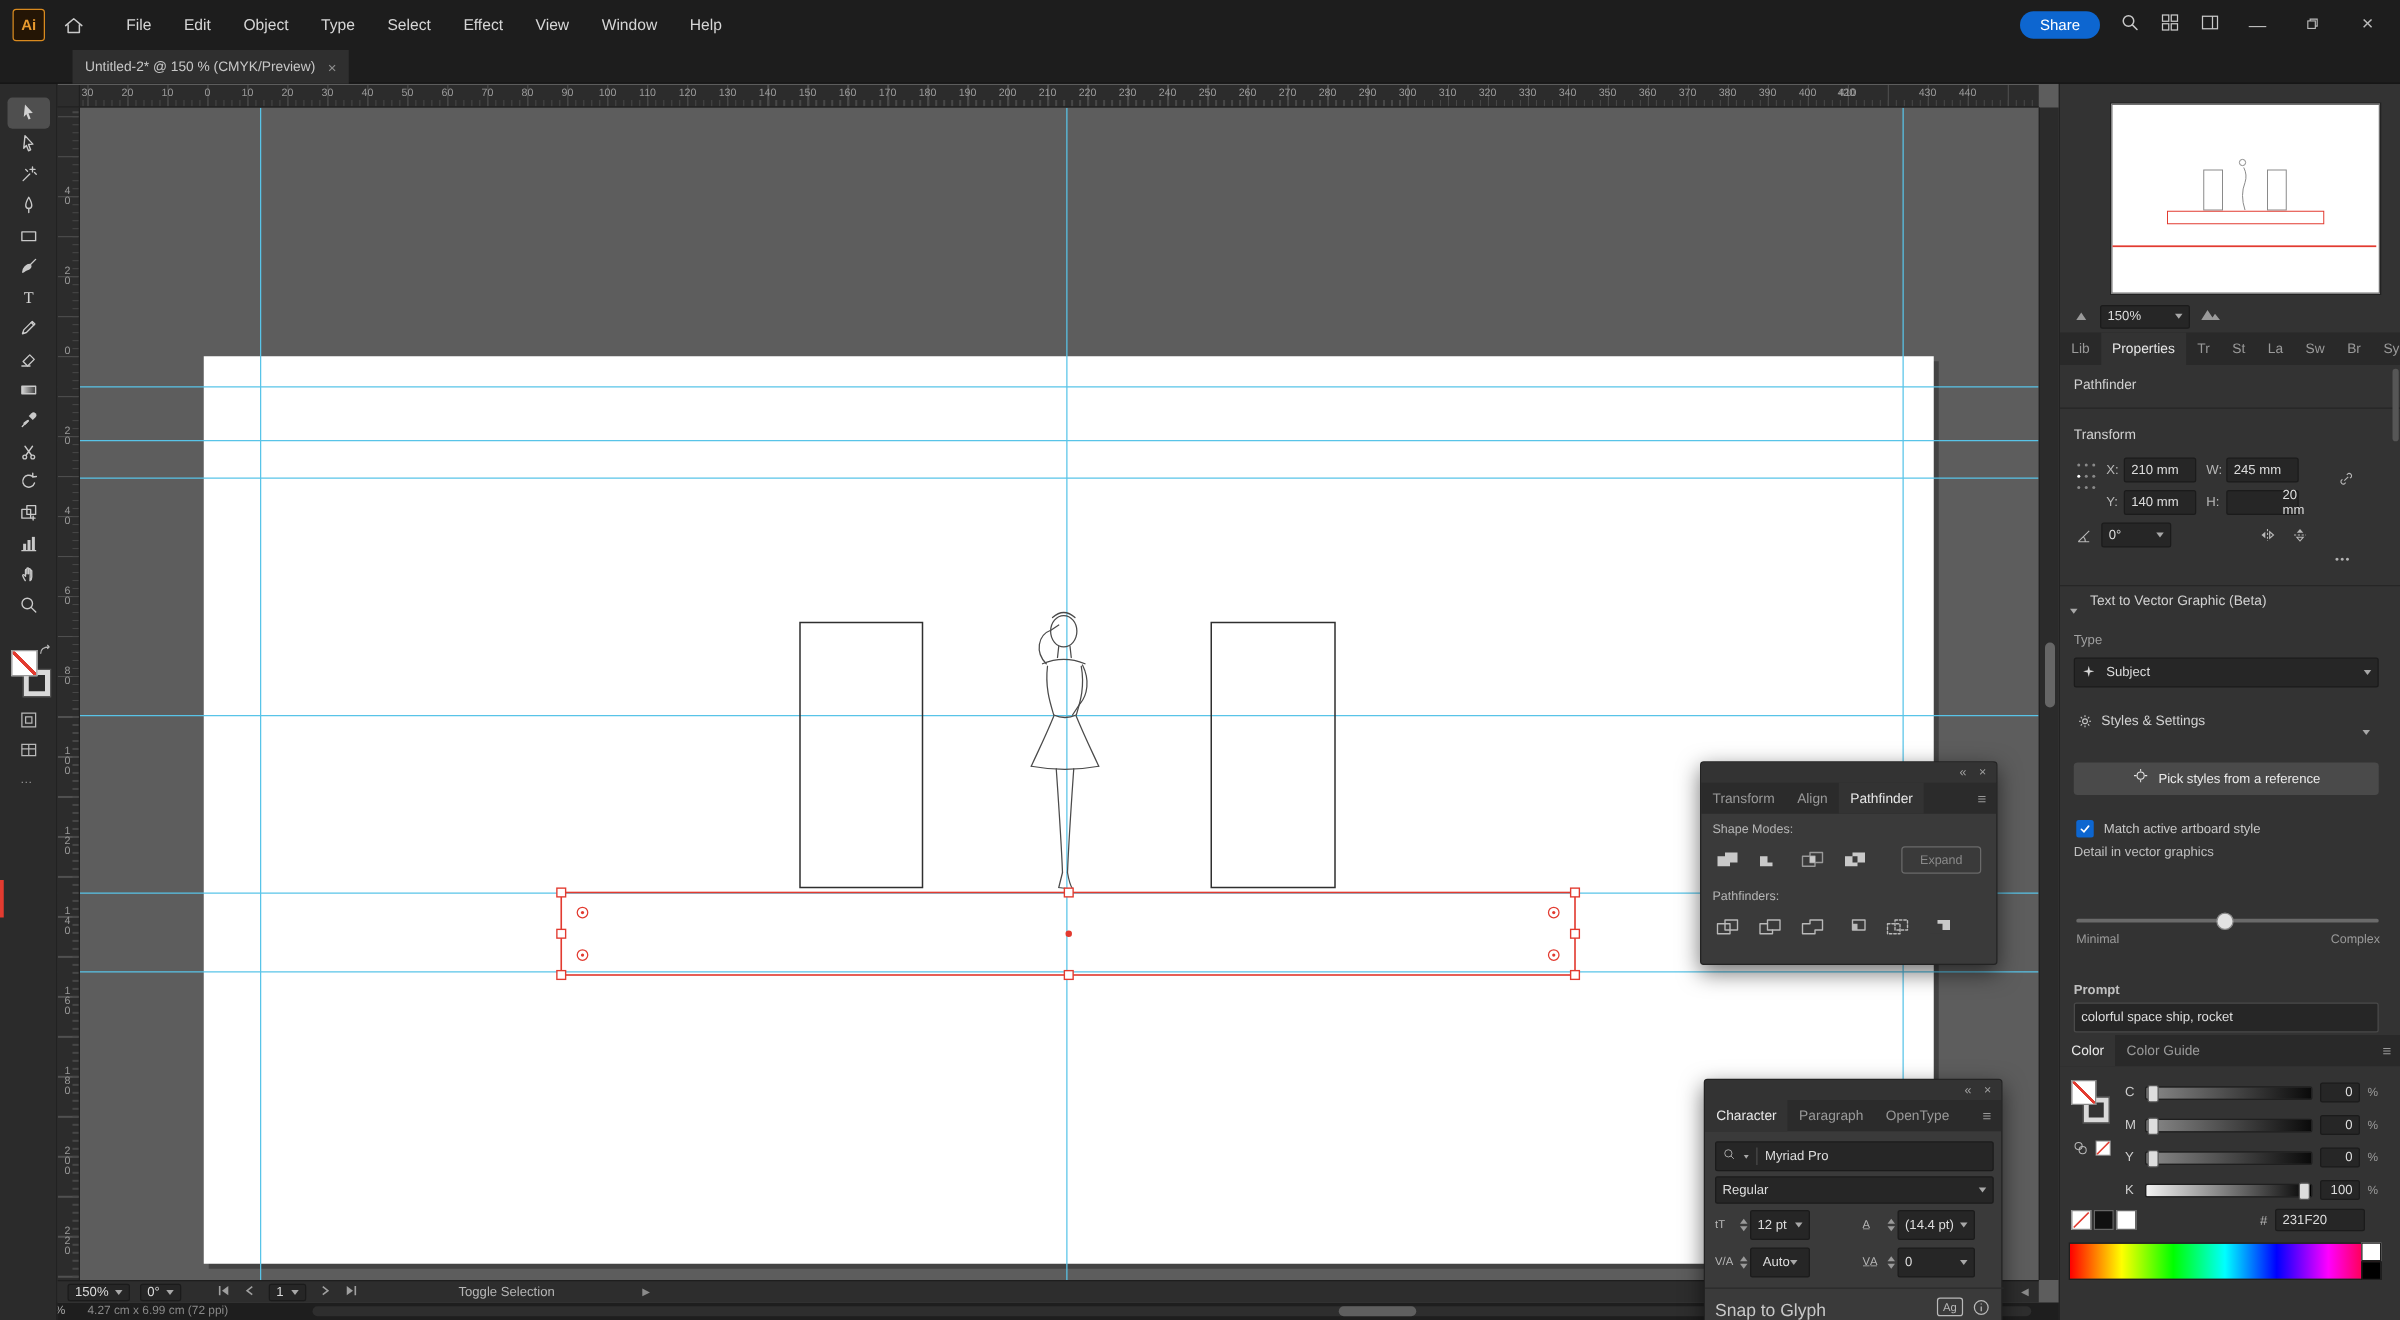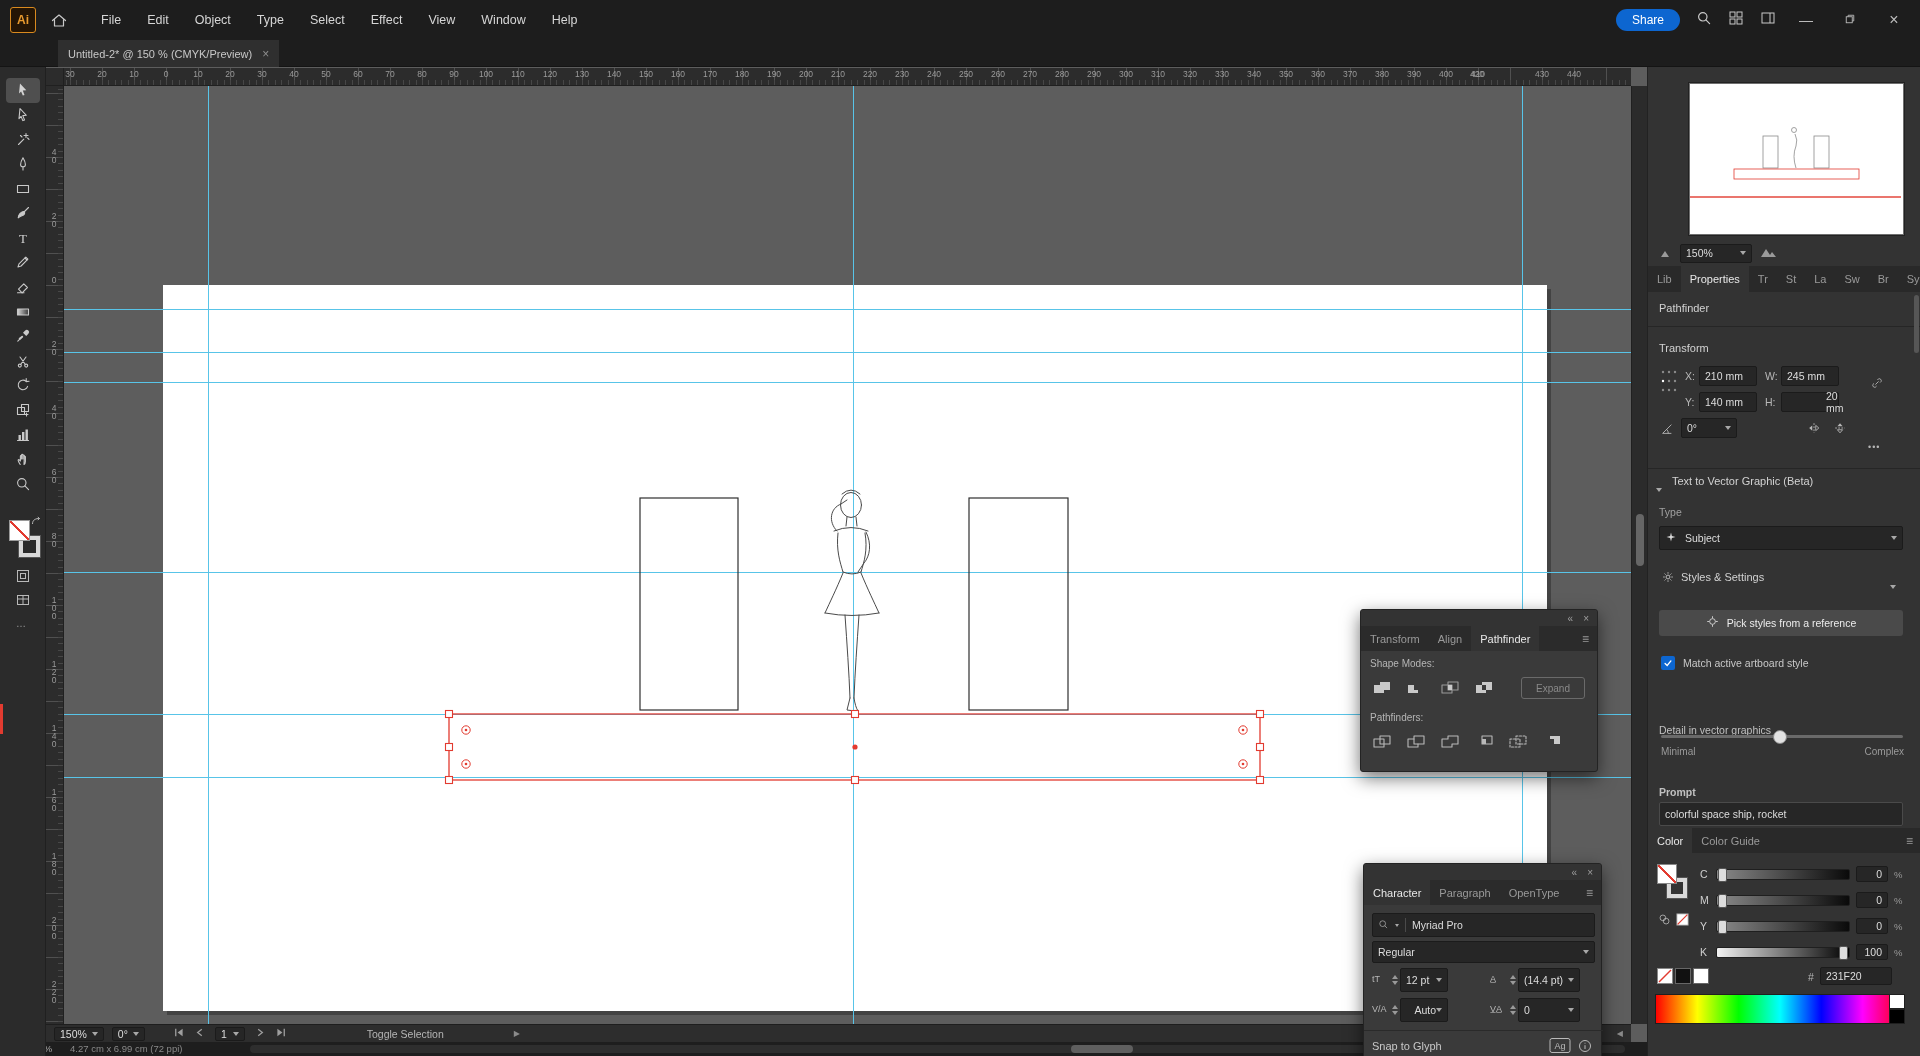--- a/index.html
+++ b/index.html
@@ -572,21 +572,21 @@
             <path d="M8 1.5 V4 M8 12 V14.5 M1.5 8 H4 M12 8 H14.5"></path>
           </svg></span>
       <span style="font-size:10.5px;color:#ececec;">Pick styles from a reference</span>
     </div>
     <div class="abs checkbox" style="left:13px;top:616px;background:#0d66d0;">
       <svg width="10" height="10" viewBox="0 0 12 12">
           <path d="M2.5 6.5 L5 9 L9.5 3.5" stroke="#fff" stroke-width="1.6" fill="none" stroke-linecap="round"></path>
         </svg>
     </div>
     <span class="abs" style="left:35px;top:617px;font-size:10.5px;color:#c8c8c8;">Match active artboard style</span>
-    <span class="abs" style="left:11px;top:684px;font-size:10.5px;color:#c0c0c0;">Detail in vector graphics</span>
+    <span class="abs" style="left:11px;top:636px;font-size:10.5px;color:#c0c0c0;">Detail in vector graphics</span>
     <div class="slider-track" style="left:13px;top:695px;width:242px;">
       <div class="slider-thumb" style="left:112px;top:-5px;"></div>
     </div>
     <span class="abs" style="left:13px;top:706px;font-size:10px;color:#9a9a9a;">Minimal</span>
     <span class="abs" style="right:16px;top:706px;font-size:10px;color:#9a9a9a;">Complex</span>
     <span class="abs" style="left:11px;top:746px;font-size:10.5px;color:#c0c0c0;font-weight:bold;">Prompt</span>
     <div class="abs well" style="left:11px;top:762px;width:244px;height:24px;border-color:#4a4a4a;">
       <span>colorful space ship, rocket</span>
     </div>
     <span class="abs" style="left:236px;top:789px;"><span class="caret" style="border-top-color:#8a8a8a;"></span></span>
@@ -780,38 +780,38 @@
           <span>(14.4 pt)</span>
           <span class="caret"></span>
         </div>
     </div>
     <span class="abs mini-ic" style="left:8px;top:140px;">V/A</span>
     <div class="abs row" style="left:26px;top:134px;">
       <span class="stepper">
           <span class="stp-up"></span>
           <span class="stp-dn"></span>
         </span>
-      <div class="well" style="width:48px;height:24px;justify-content:flex-end;">
+      <div class="well" style="width:48px;height:24px;justify-content:center;">
           <span>Auto</span>
           <span class="caret"></span>
         </div>
     </div>
     <span class="abs mini-ic" style="left:126px;top:140px;">V̲A̲</span>
     <div class="abs row" style="left:144px;top:134px;">
       <span class="stepper">
           <span class="stp-up"></span>
           <span class="stp-dn"></span>
         </span>
       <div class="well" style="width:62px;height:24px;justify-content:space-between;">
           <span>0</span>
           <span class="caret"></span>
         </div>
     </div>
     <div class="abs" style="left:0;top:166px;width:239px;height:1px;background:#2a2a2a;"></div>
-    <span class="abs" style="left:8px;top:176px;font-size:11px;color:#c8c8c8;">Snap to Glyph</span>
+    <span class="abs" style="left:8px;top:176px;font-size:14px;color:#c8c8c8;">Snap to Glyph</span>
     <span class="abs" style="left:185px;top:173px;"><svg width="22" height="17" viewBox="0 0 22 17">
           <rect x="1" y="1.5" width="20" height="14" rx="2" fill="none" stroke="#b9b9b9"></rect>
           <text x="11" y="12" font-size="9" fill="#b9b9b9" text-anchor="middle" font-family="Liberation Sans">Ag</text>
         </svg></span>
     <span class="abs" style="left:214px;top:175px;"><svg width="14" height="14" viewBox="0 0 14 14" fill="none" stroke="#b9b9b9">
           <circle cx="7" cy="7" r="5.5"></circle>
           <path d="M7 6.2 V10 M7 3.8 V4.6"></path>
         </svg></span>
   </div>
 

